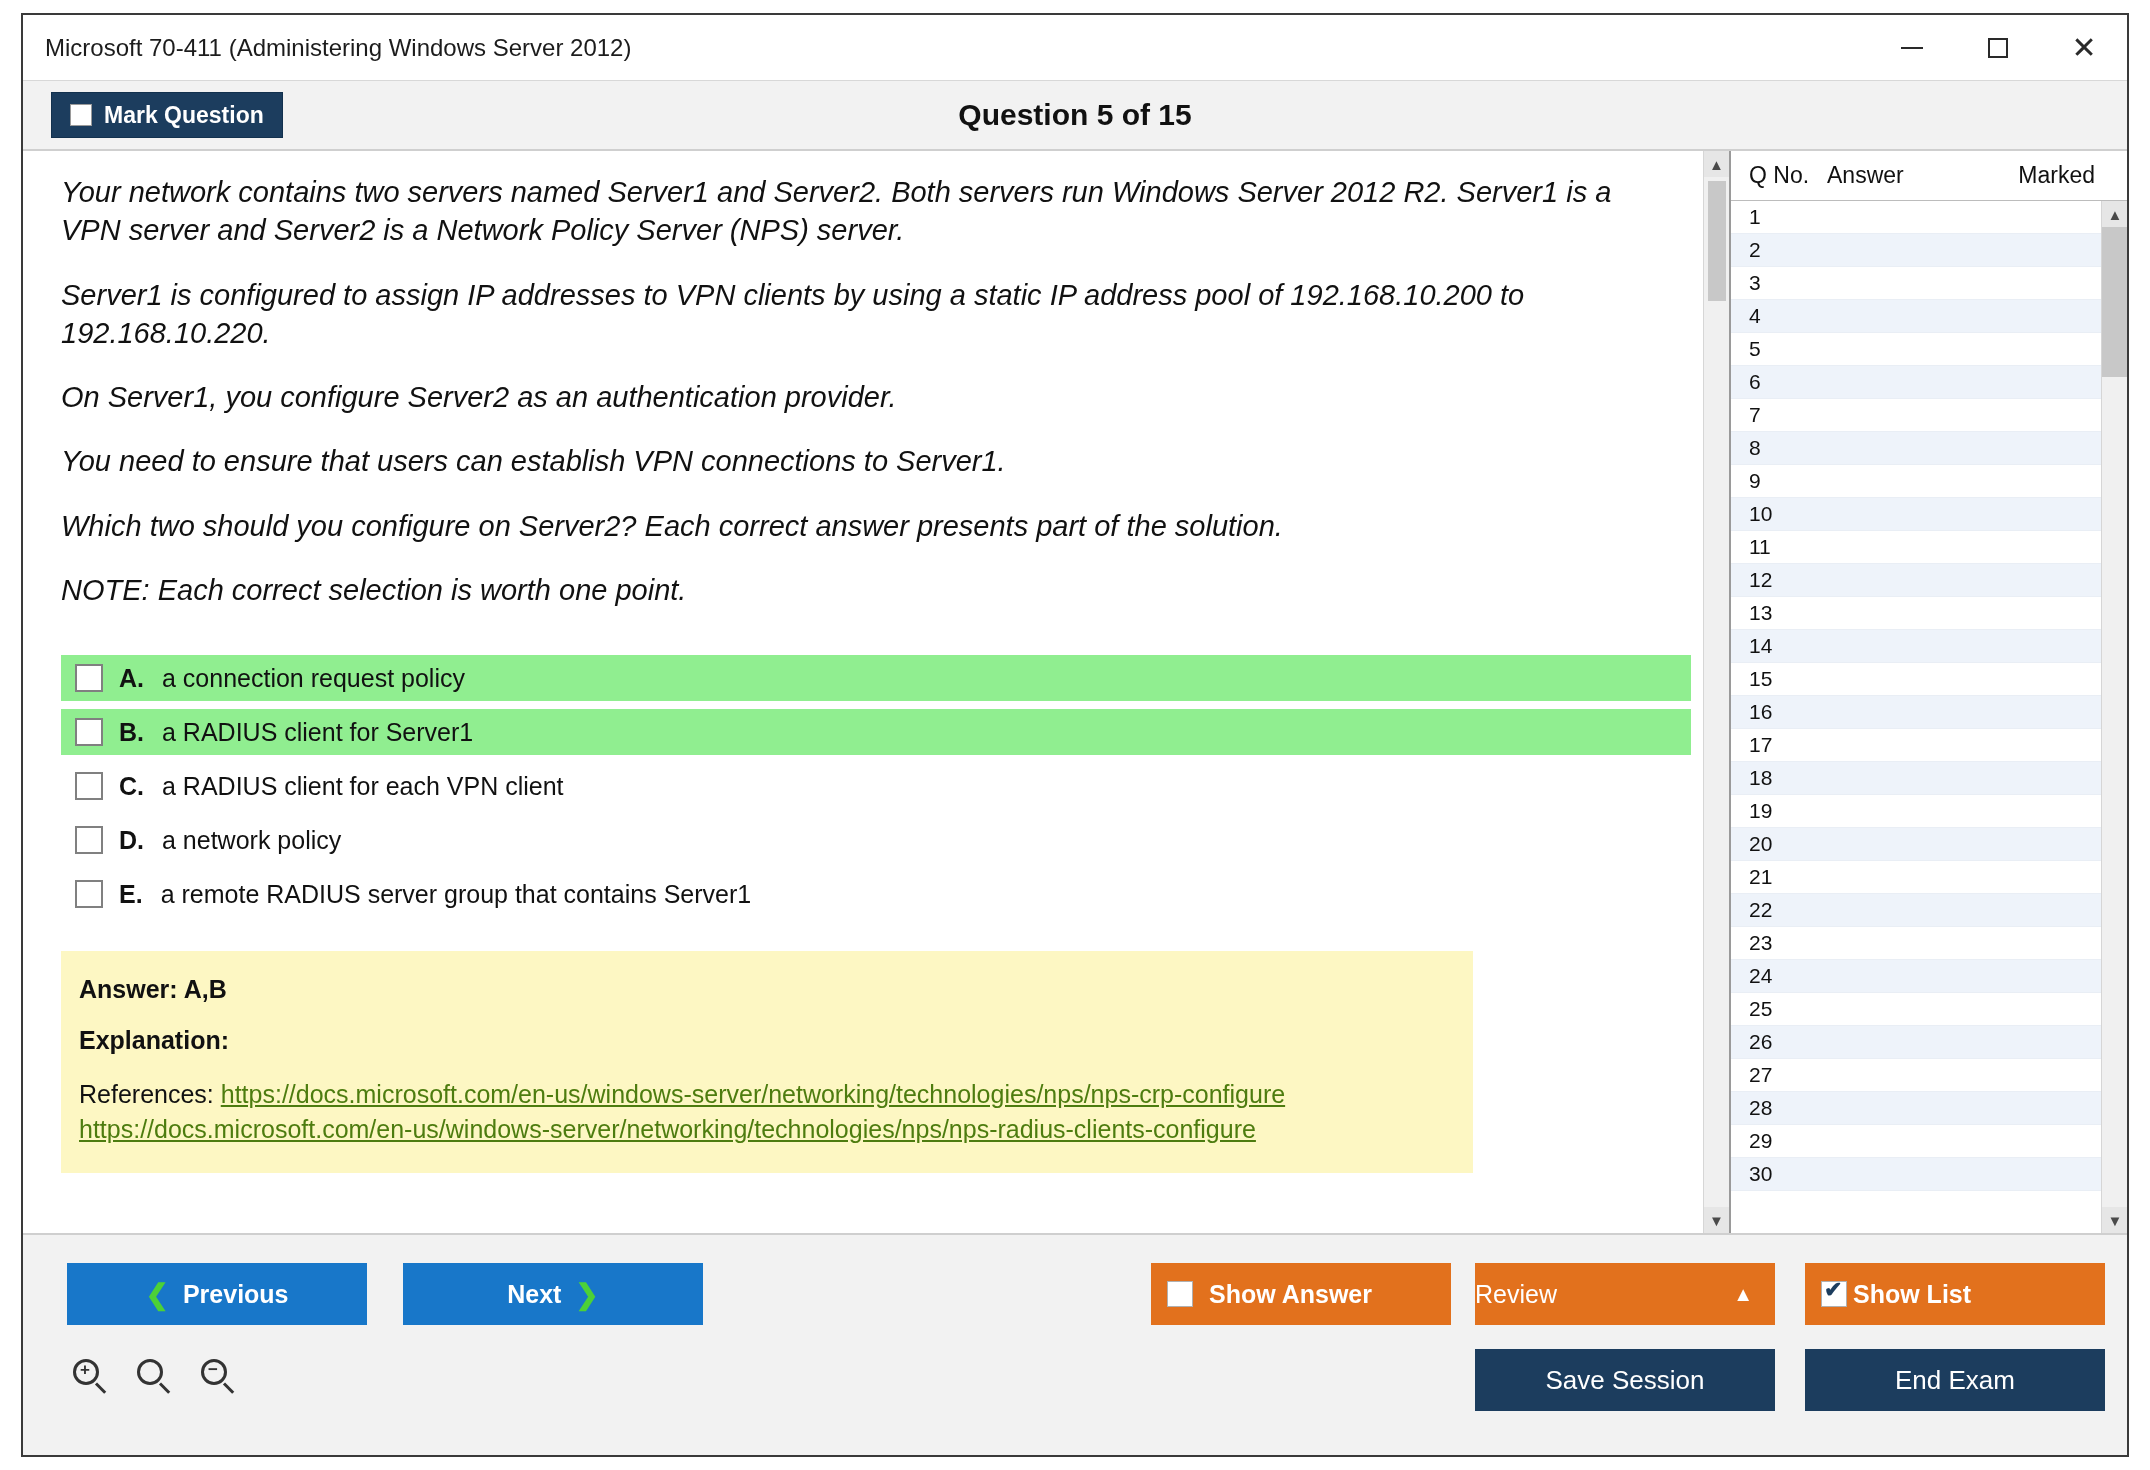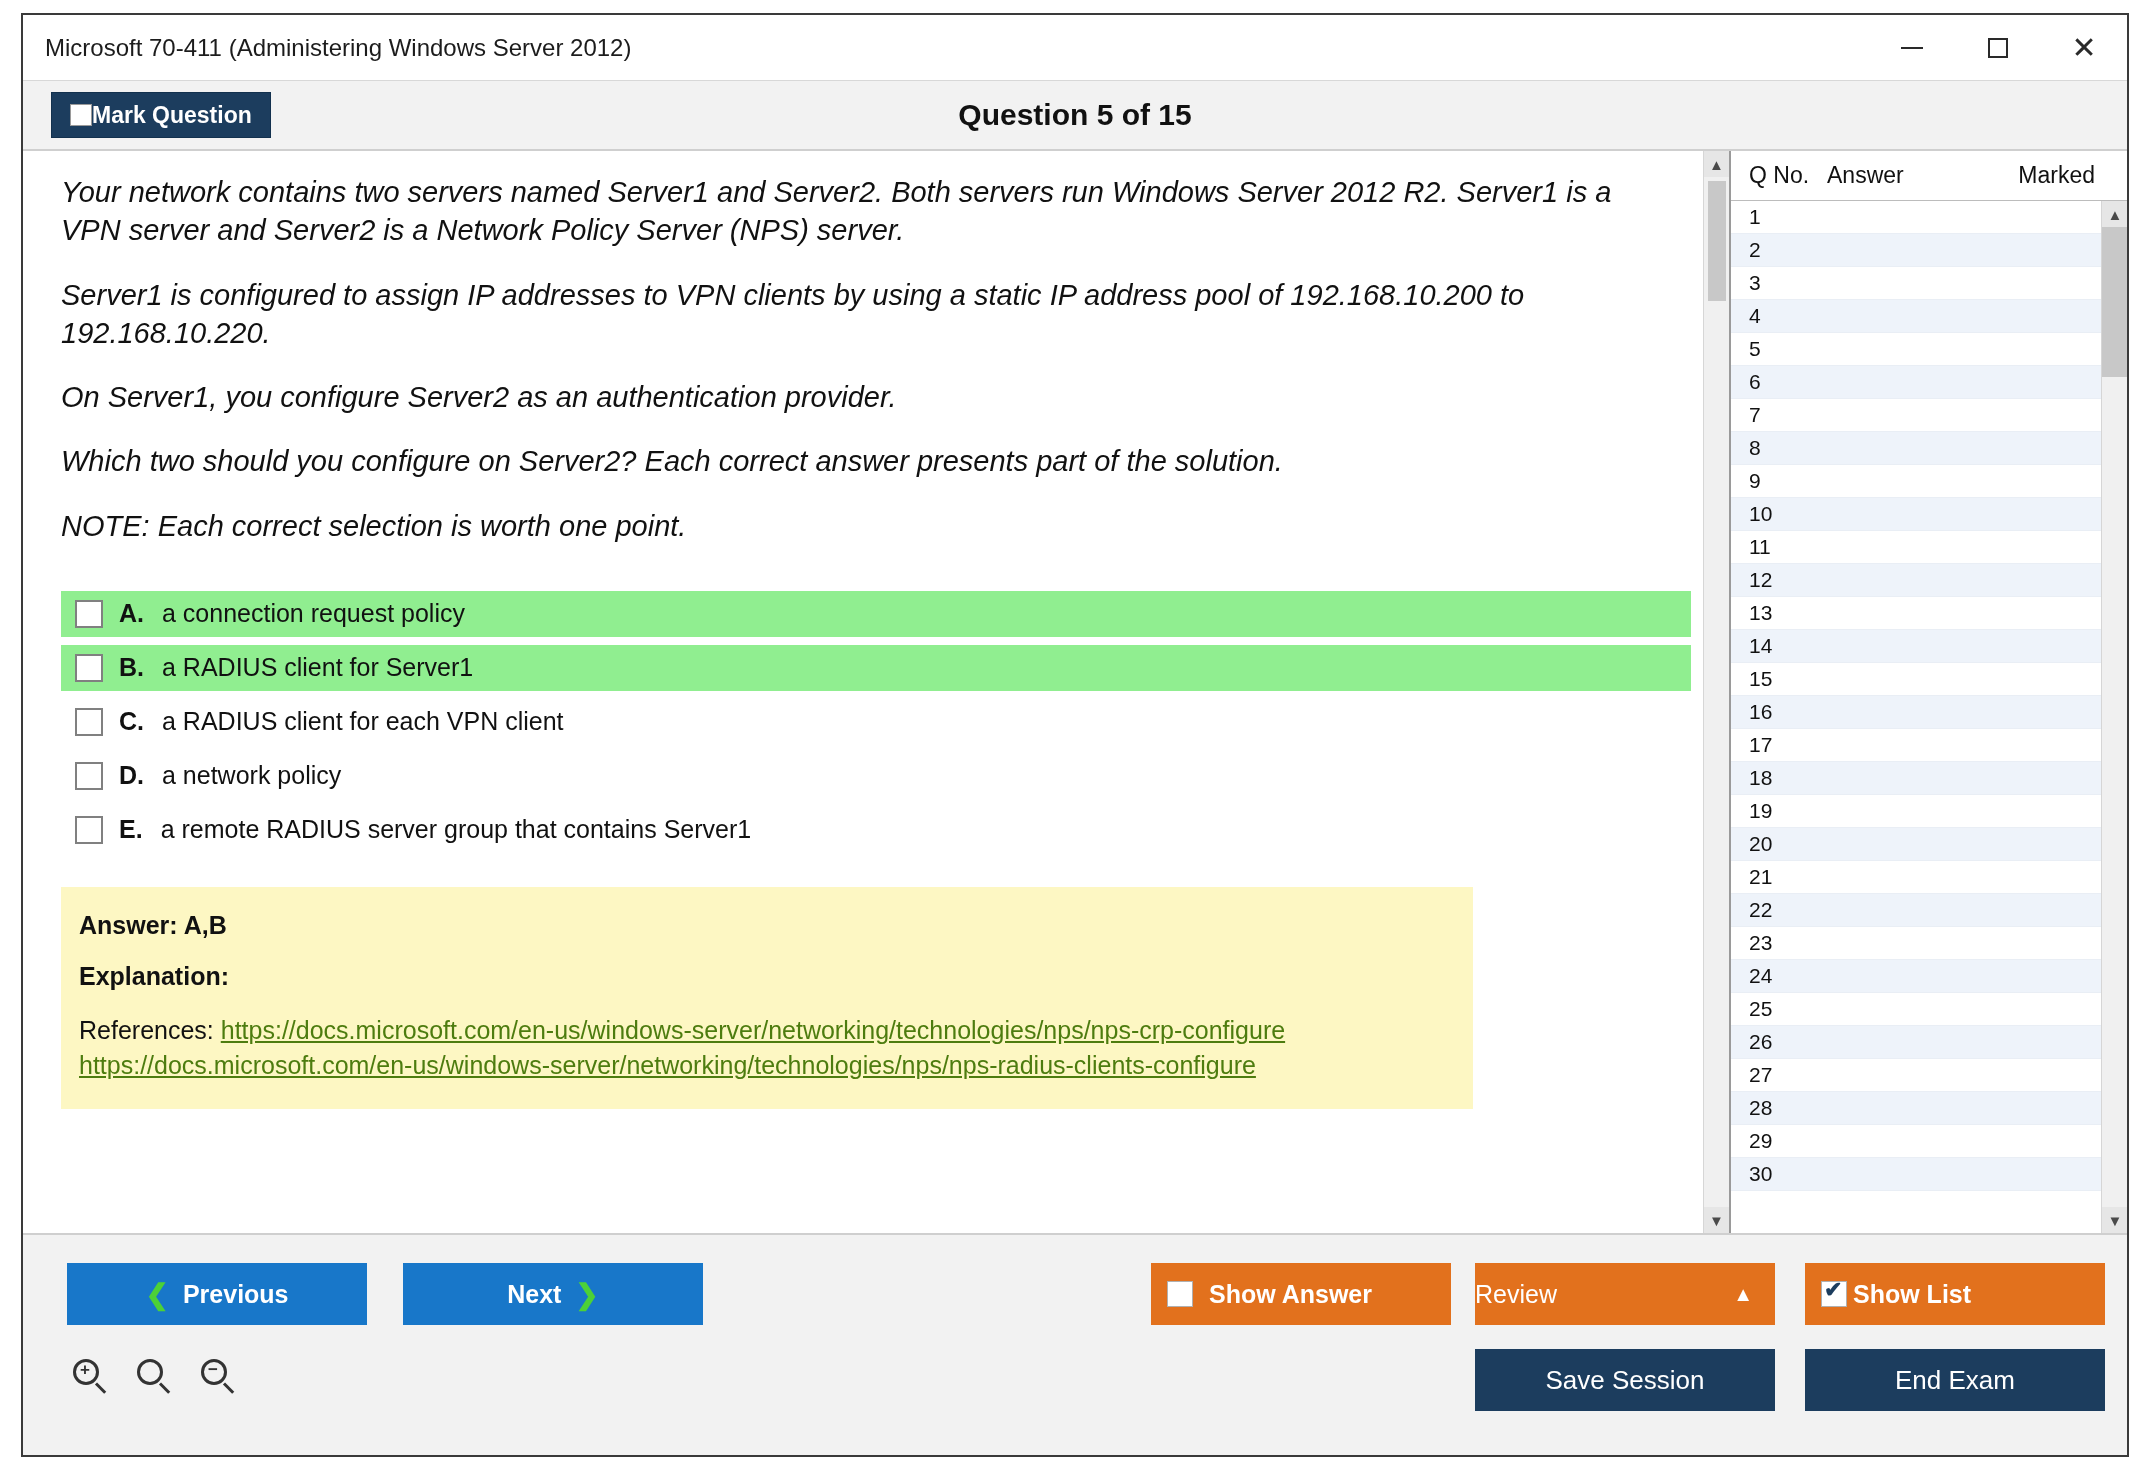--- a/index.html
+++ b/index.html
@@ -60,20 +60,21 @@
   }
   .mark-question {
     margin-left: 28px;
     background: #1c3d5e;
     color: #ffffff;
     font-size: 23px;
     font-weight: bold;
     height: 46px;
     display: flex;
     align-items: center;
+    gap: 12px;
     padding: 0 18px;
     border: 1px solid #13314e;
   }
   .mark-question .chk {
     width: 22px; height: 22px;
     background: #ffffff;
     border: 1px solid #9a9a9a;
     display: inline-block;
   }
   .question-title {
@@ -329,20 +330,21 @@
     </div>
     <div class="question-title">Question 5 of 15</div>
   </div>
 
   <div class="body">
 
     <div class="content">
       <p>Your network contains two servers named Server1 and Server2. Both servers run Windows Server 2012 R2. Server1 is a VPN server and Server2 is a Network Policy Server (NPS) server.</p>
       <p>Server1 is configured to assign IP addresses to VPN clients by using a static IP address pool of 192.168.10.200 to 192.168.10.220.</p>
       <p>On Server1, you configure Server2 as an authentication provider.</p>
+      <p>You need to ensure that users can establish VPN connections to Server1.</p>
       <p>Which two should you configure on Server2? Each correct answer presents part of the solution.</p>
       <p>NOTE: Each correct selection is worth one point.</p>
 
       <div class="choices">
         <div class="choice correct">
           <span class="box"></span>
           <span class="ltr">A.</span>
           <span>a connection request policy</span>
         </div>
         <div class="choice correct">

